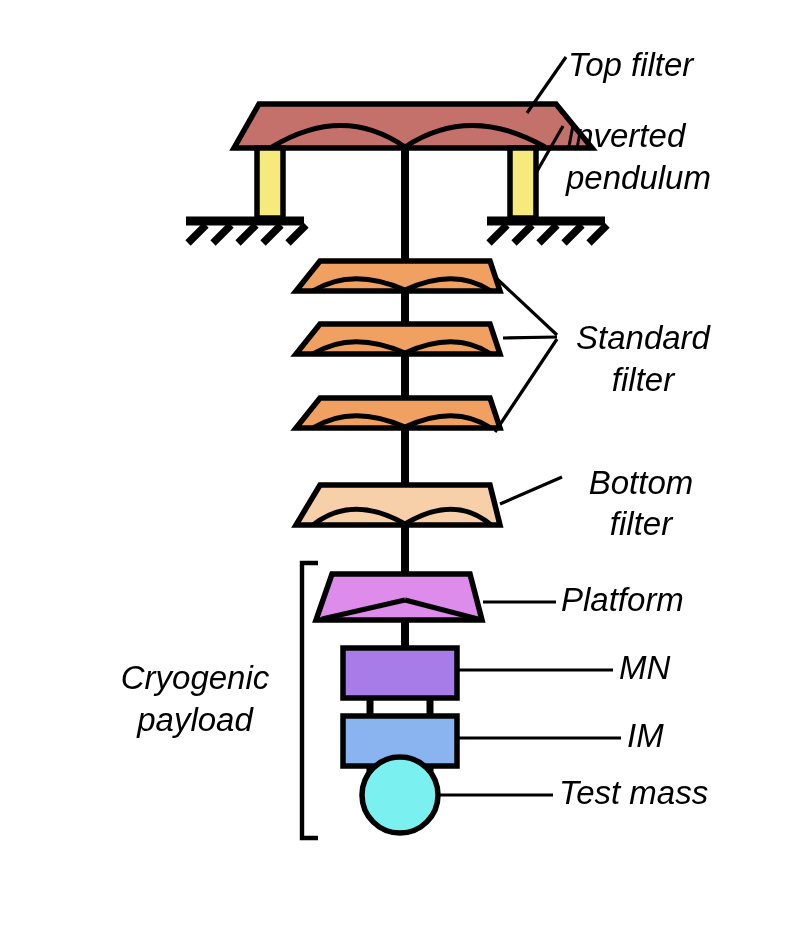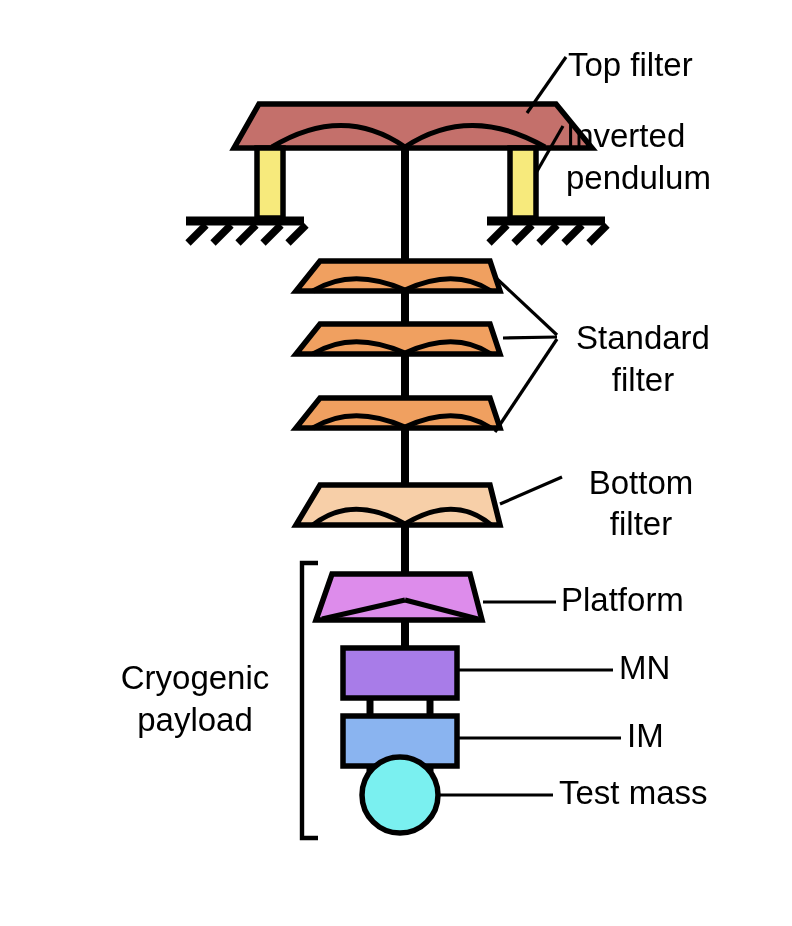--- a/index.html
+++ b/index.html
@@ -10,20 +10,21 @@
   }
   body {
     font-family: "Liberation Sans", sans-serif;
   }
   #canvas-wrap {
     position: relative;
     width: 792px;
     height: 926px;
     background: #ffffff;
     overflow: hidden;
+    font-style: italic;
   }
   svg#diagram {
     display: block;
     width: 792px;
     height: 926px;
   }
   .lbl {
     font-family: "Liberation Sans", sans-serif;
     font-size: 33px;
     fill: #000000;

